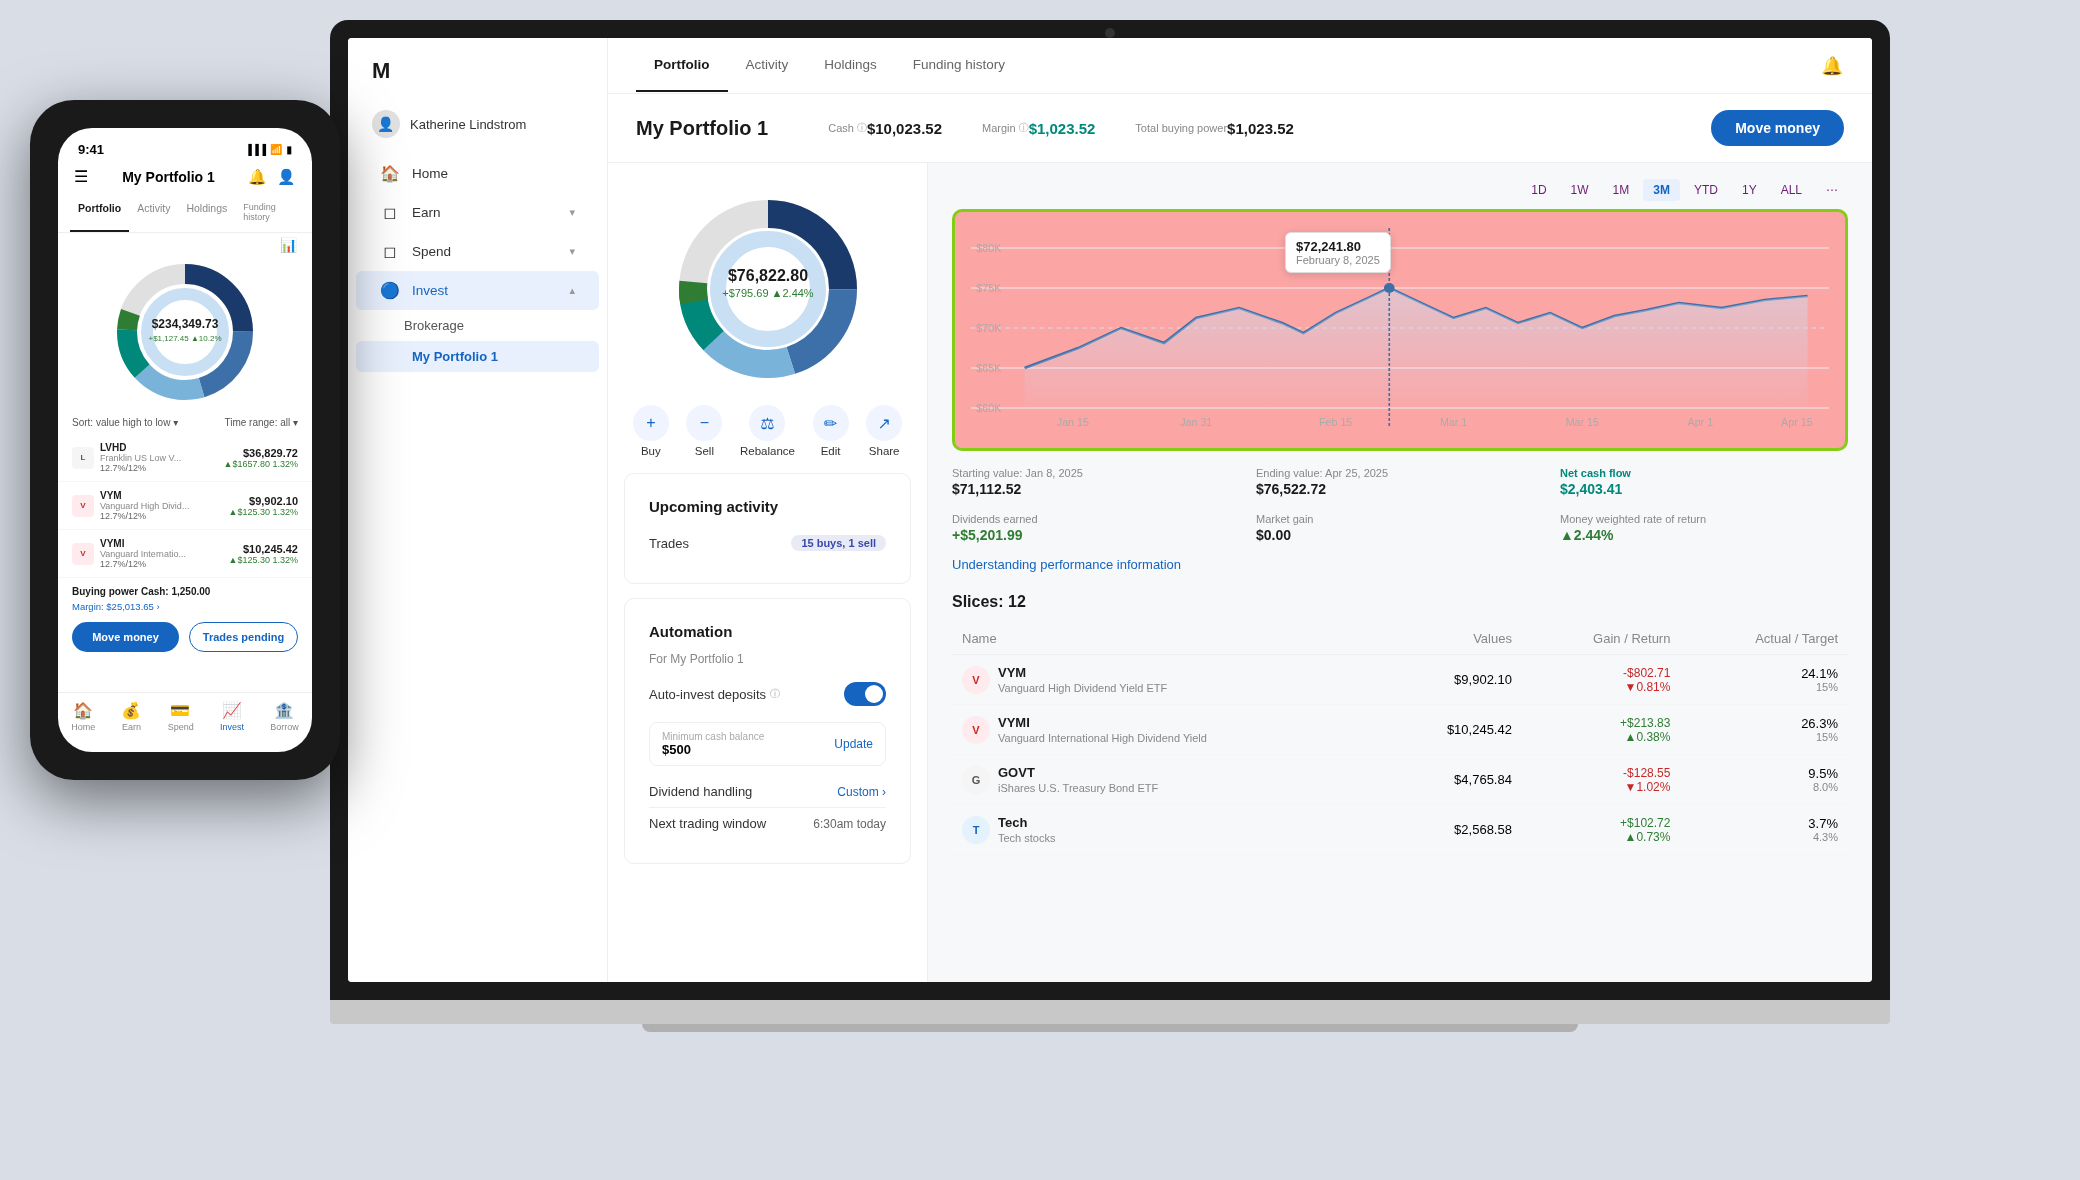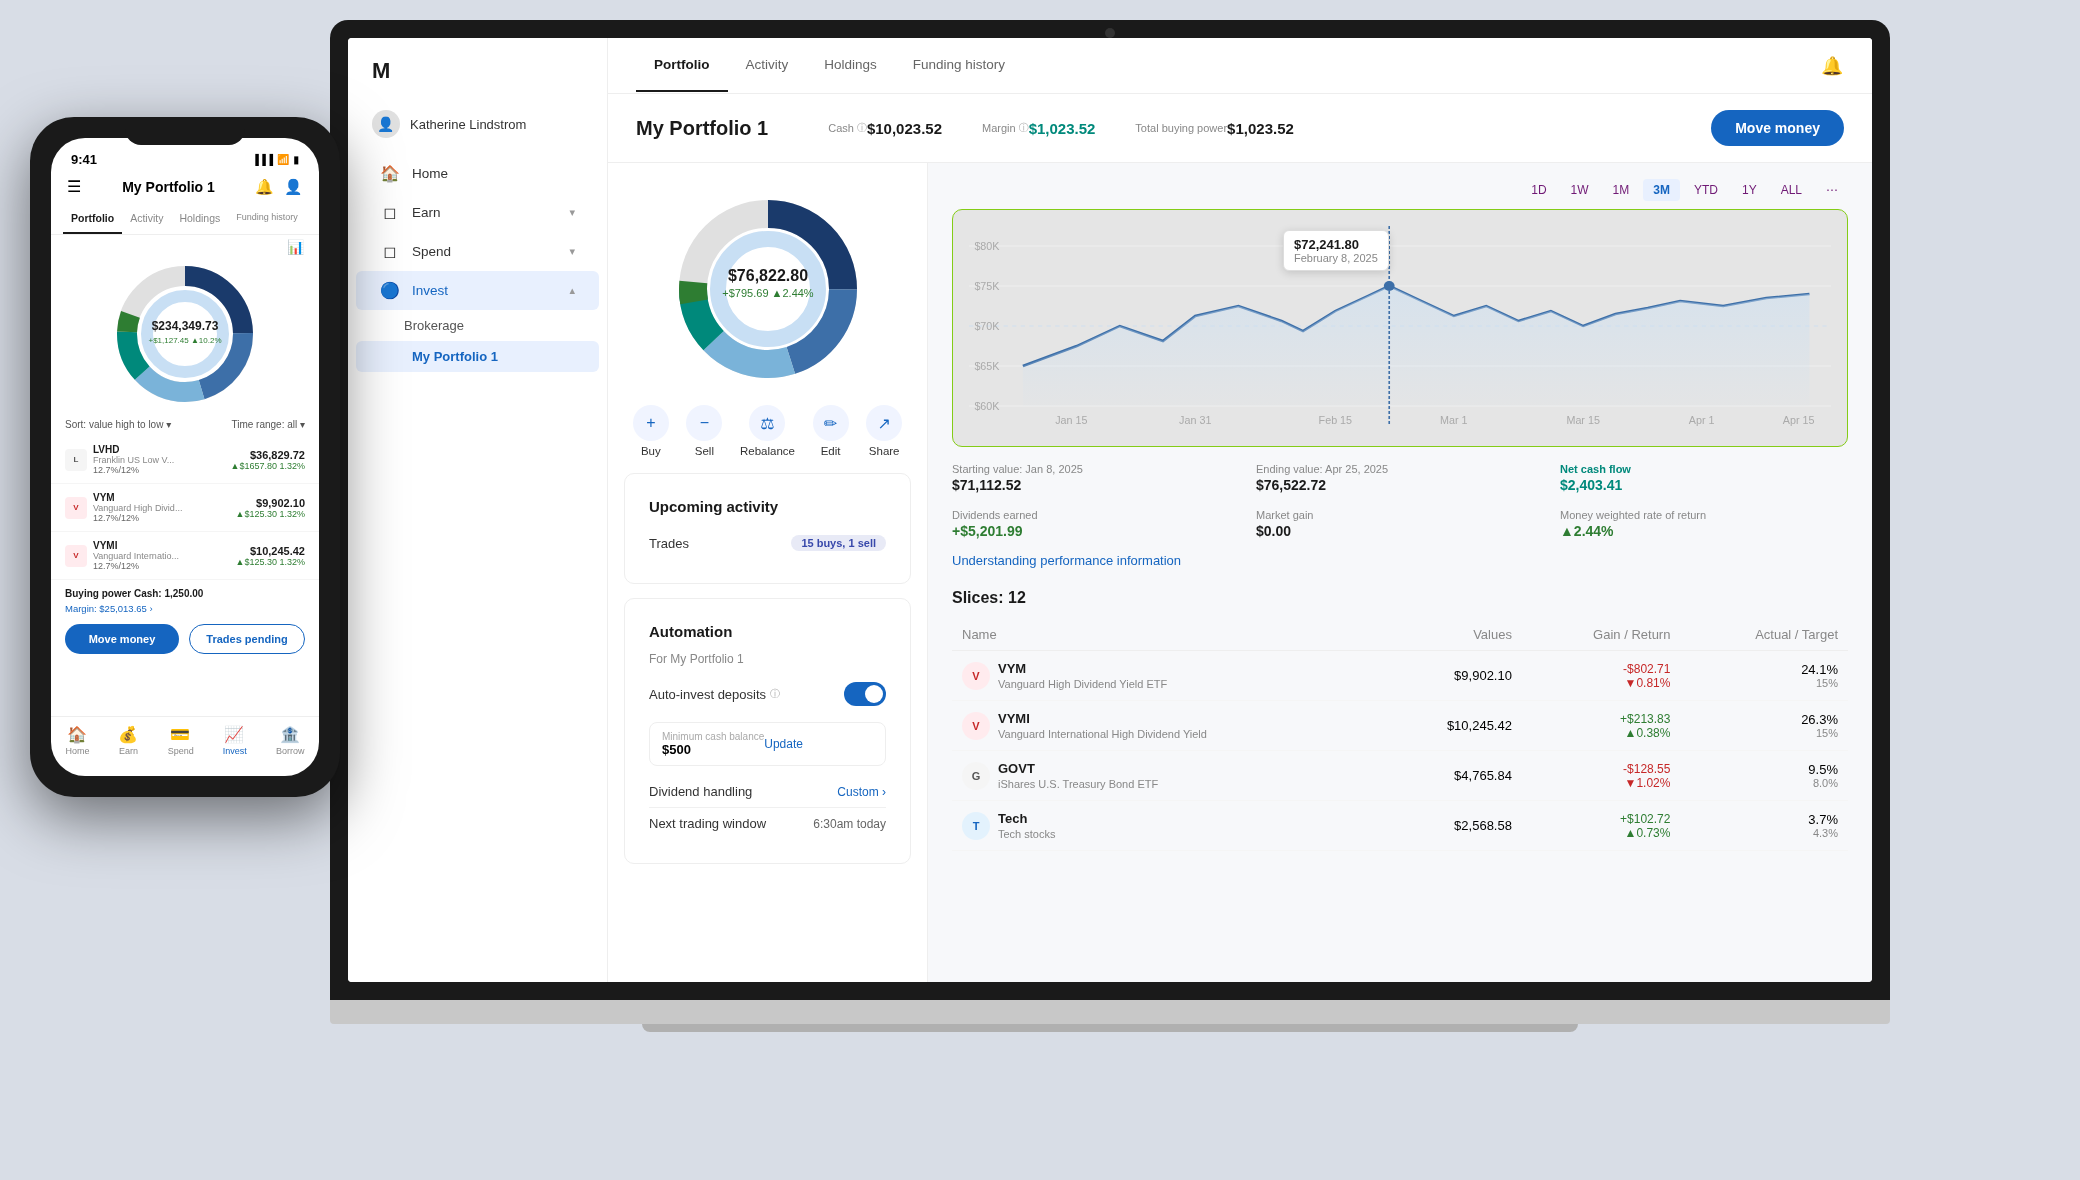--- a/index.html
+++ b/index.html
@@ -314,21 +314,21 @@
       position: absolute;
       right: 3px;
       top: 3px;
       width: 18px;
       height: 18px;
       background: #fff;
       border-radius: 50%;
     }
     .cash-balance-row {
       display: flex;
-      justify-content: flex-start;
+      justify-content: space-between;
       align-items: center;
       border: 1px solid #eee;
       border-radius: 8px;
       padding: 8px 12px;
       margin: 10px 0;
       font-size: 13px;
     }
     .update-btn {
       color: #1565c0;
       font-size: 12px;
@@ -350,22 +350,22 @@
       border-radius: 4px;
       color: #701a75;
       cursor: pointer;
     }
     .chart-period.active {
       background: #e8f0fe;
       color: #1565c0;
       font-weight: 600;
     }
     .chart-container {
-      background: #e5e5e5;
-      border: 1px solid #84cc16;
+      background: #fca5a5;
+      border: 3px solid #84cc16;
       border-radius: 10px;
       padding: 16px;
       margin-bottom: 16px;
       position: relative;
     }
 
     
     .perf-grid {
       display: grid;
       grid-template-columns: 1fr 1fr 1fr;
@@ -425,24 +425,23 @@
 
     
     .phone-outer {
       position: absolute;
       left: 30px;
       top: 100px;
       width: 310px;
       height: 680px;
       background: #1a1a1a;
       border-radius: 44px;
-      padding: 21px;
+      padding: 28px;
       box-shadow: 0 20px 60px rgba(0,0,0,0.5);
       z-index: 10;
-      margin-top: 17px;
     }
     .phone-notch {
       position: absolute;
       top: 0;
       left: 50%;
       transform: translateX(-50%);
       width: 120px;
       height: 28px;
       background: #1a1a1a;
       border-radius: 0 0 16px 16px;

